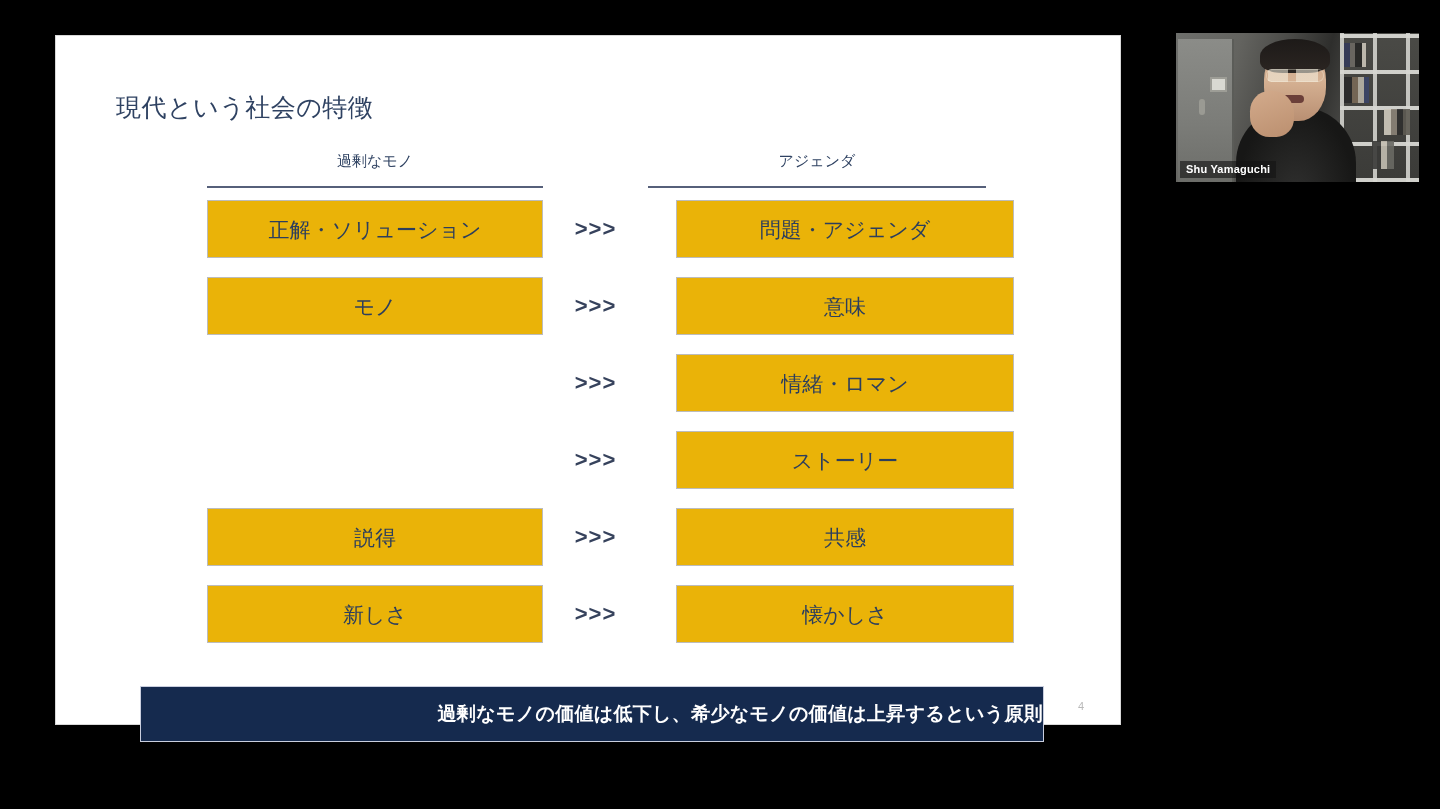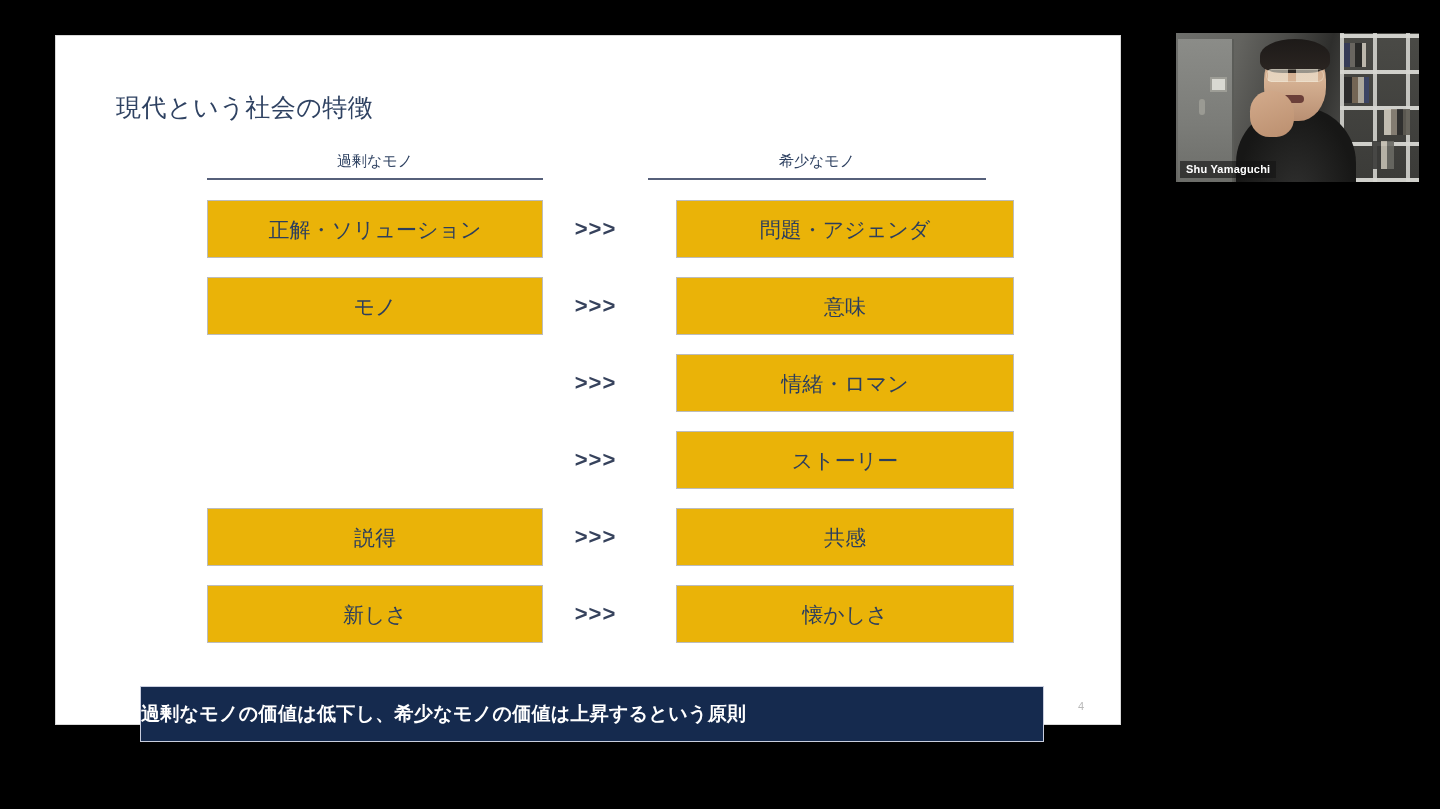--- a/index.html
+++ b/index.html
@@ -49,21 +49,21 @@
     height: 48px;
   }
   .col-head {
     position: absolute;
     text-align: center;
     font-size: 15px;
     color: #2f4262;
   }
   .col-head .label {
     display: block;
-    padding-bottom: 7px;
+    padding-bottom: 15px;
   }
   .col-head .rule {
     display: block;
     height: 2px;
     background: #56607a;
   }
   .col-head.left  { left: 151px; width: 336px; }
   .col-head.right { left: 592px; width: 338px; }
 
   .pair-row {
@@ -108,21 +108,21 @@
     top: 650px;
     width: 904px;
     height: 56px;
     background: #152a4e;
     border: 1px solid #c9cede;
     box-sizing: border-box;
     color: #ffffff;
     font-size: 19px;
     font-weight: bold;
     line-height: 54px;
-    text-align: left;
+    text-align: right;
     white-space: nowrap;
     letter-spacing: 0.3px;
   }
 
   #page-number {
     position: absolute;
     right: 36px;
     bottom: 12px;
     font-size: 11px;
     color: #b9b9b9;
@@ -225,21 +225,21 @@
   <div id="slide-title">現代という社会の特徴</div>
 
   <div id="matrix">
 
     <div class="col-head-row">
       <div class="col-head left">
         <span class="label">過剰なモノ</span>
         <span class="rule"></span>
       </div>
       <div class="col-head right">
-        <span class="label">希少なモノ</span>
+        <span class="label">アジェンダ</span>
         <span class="rule"></span>
       </div>
     </div>
 
     <div class="pair-row">
       <div class="cell left">正解・ソリューション</div>
       <div class="arrow">&gt;&gt;&gt;</div>
       <div class="cell right">問題・アジェンダ</div>
     </div>
 

